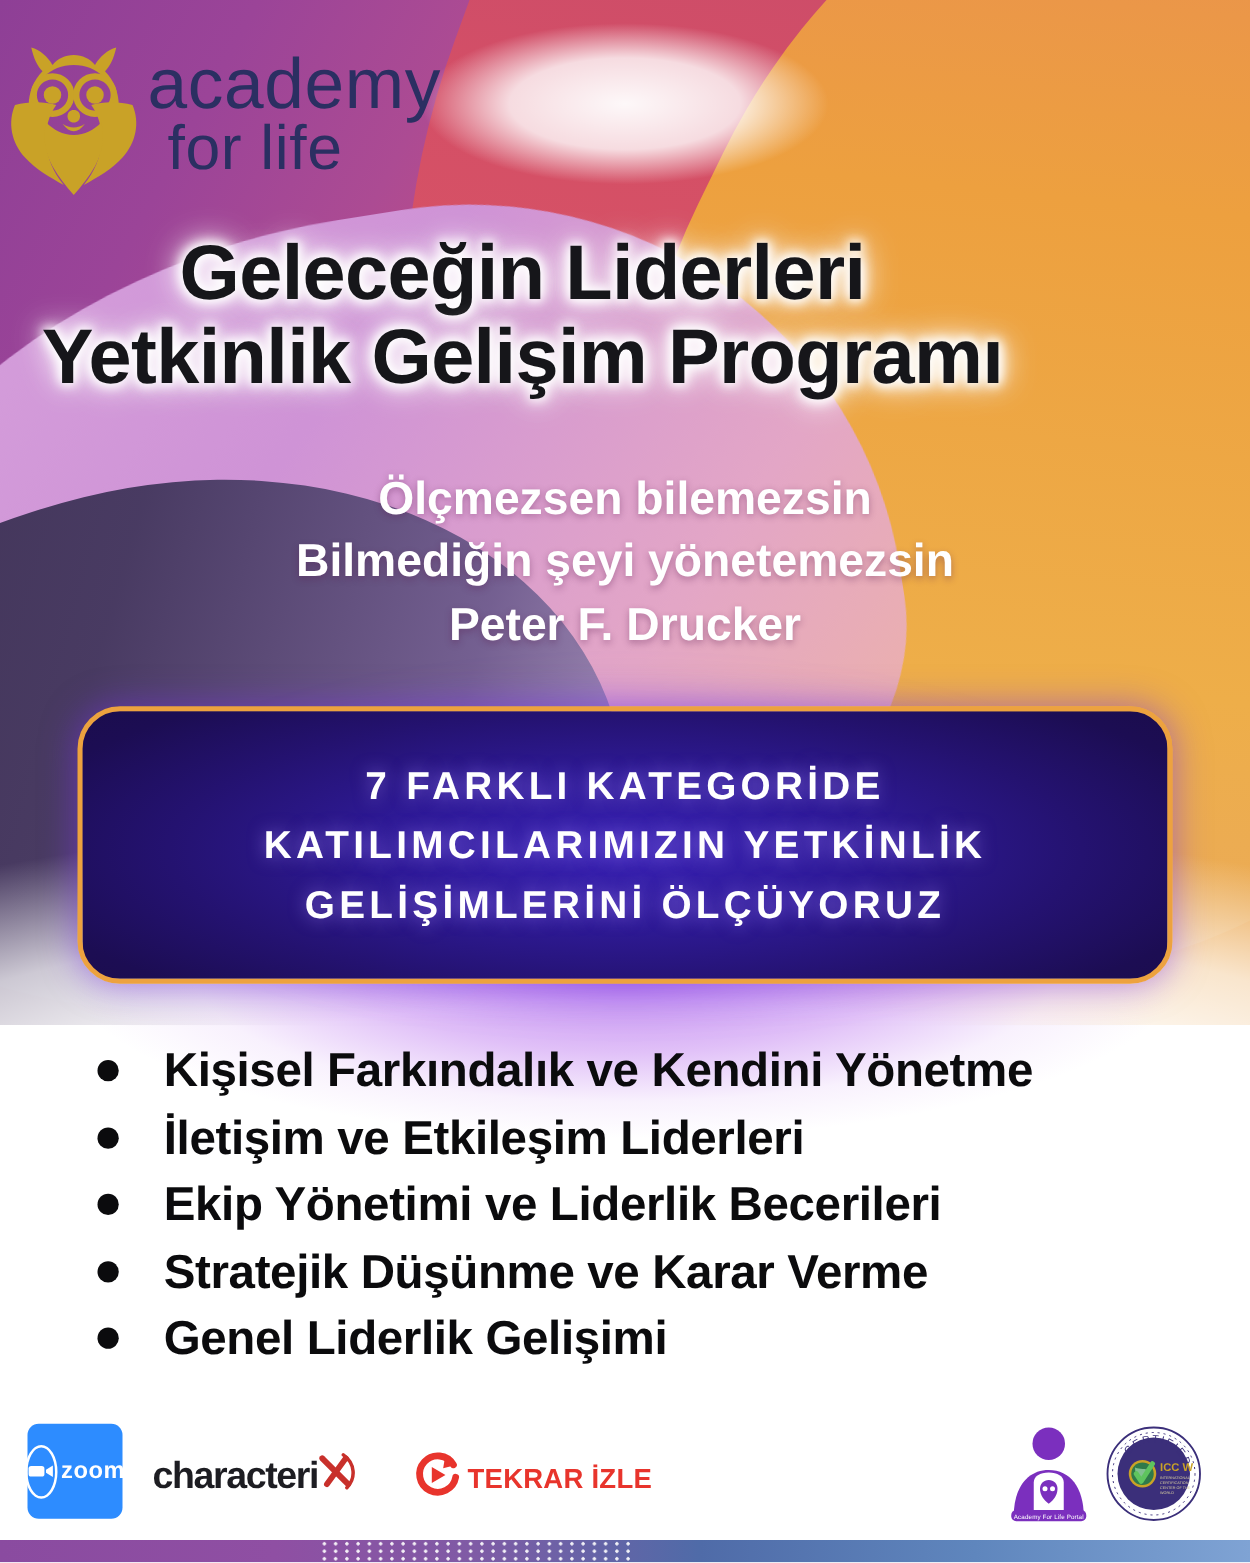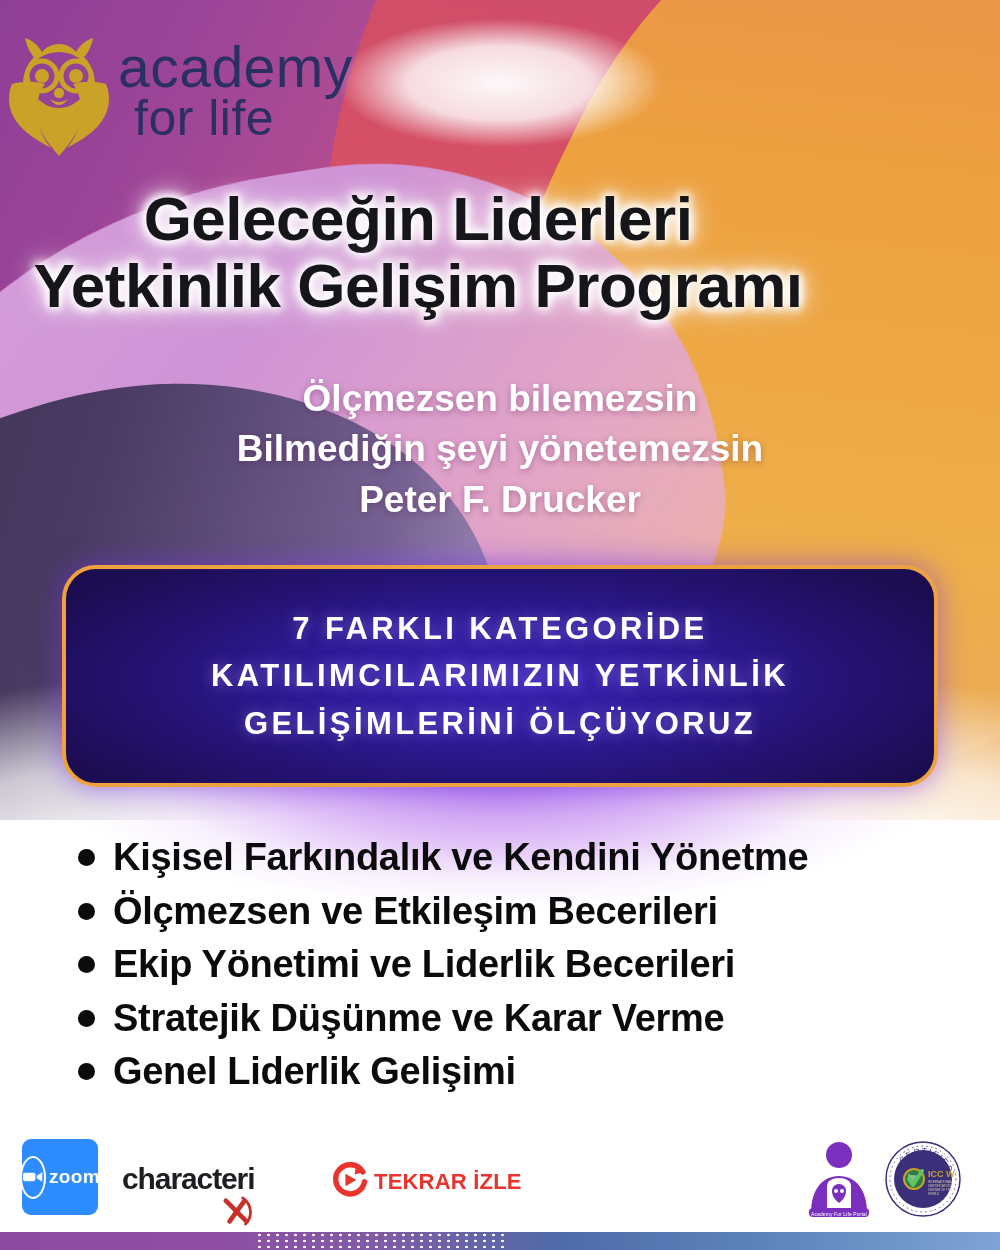--- a/index.html
+++ b/index.html
@@ -201,21 +201,21 @@
 
   
   .bullets {
     position: absolute;
     left: 78px; top: 836px;
     width: 880px;
   }
   .bullet-row {
     display: flex;
     align-items: baseline;
-    gap: 18px;
+    gap: 36px;
     margin-bottom: 11px;
   }
   .bullet-dot {
     width: 17px; height: 17px;
     border-radius: 50%;
     background: #0b0b0d;
     flex: none;
     transform: translateY(-4px);
   }
   .bullet-label {
@@ -255,25 +255,24 @@
   .zoom-word {
     color: #ffffff;
     font-size: 19px;
     font-weight: 700;
     letter-spacing: 0.4px;
   }
   .characterix {
     position: absolute;
     left: 122px; top: 36px;
     display: flex;
-    align-items: flex-end;
+    align-items: center;
     font-size: 30px;
     font-weight: 700;
     letter-spacing: -1.1px;
-    flex-direction: column;
   }
   .cx-dark { color: #1d1d22; }
   .cx-x { color: #c8302b; position: relative; }
   .tekrar {
     position: absolute;
     left: 330px; top: 34px;
     display: flex;
     align-items: center;
     gap: 4px;
   }
@@ -384,21 +383,21 @@
     </div>
   </div>
 
   <div class="bullets">
     <div class="bullet-row">
       <span class="bullet-dot"></span>
       <span class="bullet-label">Kişisel Farkındalık ve Kendini Yönetme</span>
     </div>
     <div class="bullet-row">
       <span class="bullet-dot"></span>
-      <span class="bullet-label">Ölçmezsen ve Etkileşim Becerileri</span>
+      <span class="bullet-label">İletişim ve Etkileşim Liderleri</span>
     </div>
     <div class="bullet-row">
       <span class="bullet-dot"></span>
       <span class="bullet-label">Ekip Yönetimi ve Liderlik Becerileri</span>
     </div>
     <div class="bullet-row">
       <span class="bullet-dot"></span>
       <span class="bullet-label">Stratejik Düşünme ve Karar Verme</span>
     </div>
     <div class="bullet-row">

